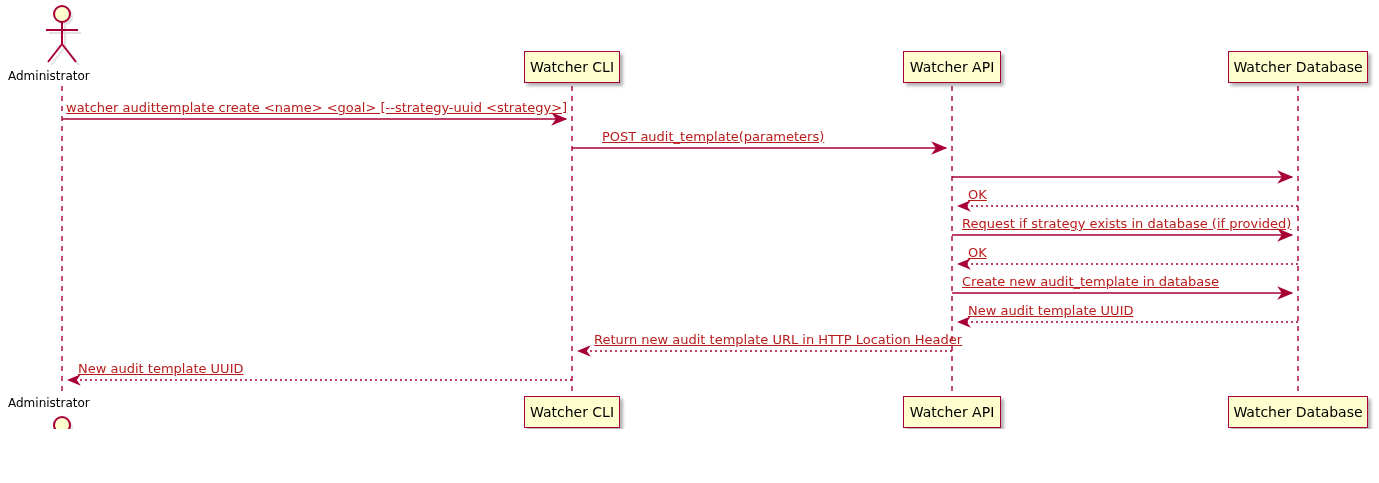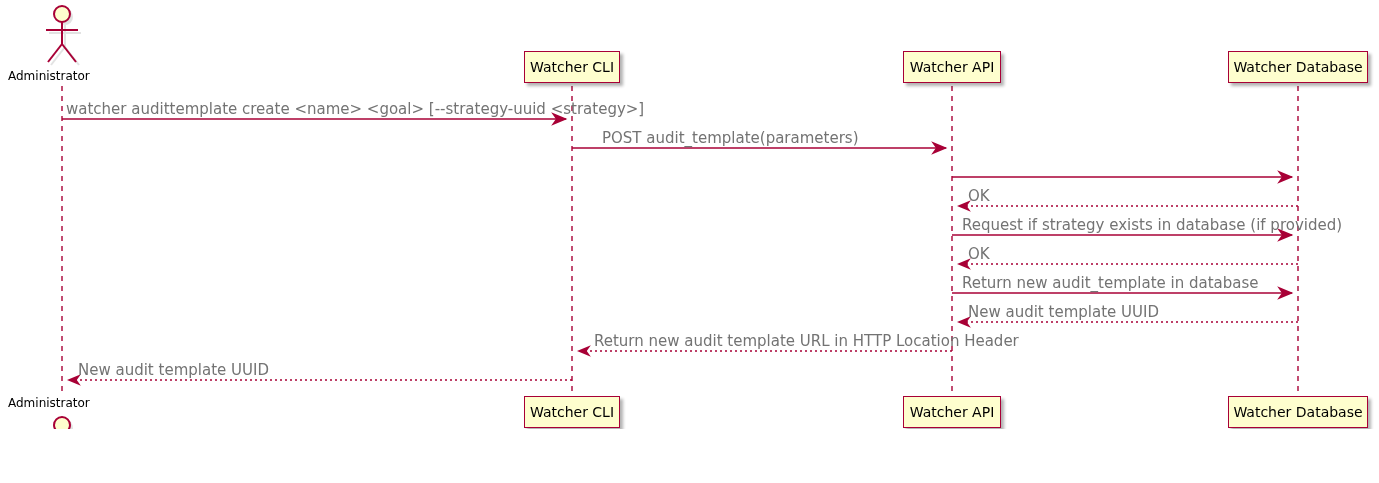--- a/index.html
+++ b/index.html
@@ -41,24 +41,25 @@
   .actor-label {
     position: absolute;
     font-size: 12px;
     color: #000000;
     white-space: nowrap;
     font-family: "DejaVu Sans", sans-serif;
     text-align: center;
   }
   .msg-label {
     position: absolute;
-    font-size: 15px;
-    color: #737373;
+    font-size: 13px;
+    color: #b91c1c;
     white-space: nowrap;
     font-family: "DejaVu Sans", sans-serif;
+    text-decoration: underline;
   }
 </style>
 </head>
 <body>
 
 <div id="diagram">
 
   <svg id="svg-layer" viewBox="0 0 1379 483" xmlns="http://www.w3.org/2000/svg">
     <defs>
       <marker id="arrowFull" viewBox="0 0 12 10" refX="11" refY="5" markerWidth="11" markerHeight="9" orient="auto-start-reverse">
@@ -141,18 +142,18 @@
   </div>
 
   <div class="actor-label" style="left:8px; top:69px;">Administrator</div>
   <div class="actor-label" style="left:8px; top:396px;">Administrator</div>
 
   <div class="msg-label" style="left:66px; top:100px;">watcher audittemplate create &lt;name&gt; &lt;goal&gt; [--strategy-uuid &lt;strategy&gt;]</div>
   <div class="msg-label" style="left:602px; top:129px;">POST audit_template(parameters)</div>
   <div class="msg-label" style="left:968px; top:187px;">OK</div>
   <div class="msg-label" style="left:962px; top:216px;">Request if strategy exists in database (if provided)</div>
   <div class="msg-label" style="left:968px; top:245px;">OK</div>
-  <div class="msg-label" style="left:962px; top:274px;">Return new audit_template in database</div>
+  <div class="msg-label" style="left:962px; top:274px;">Create new audit_template in database</div>
   <div class="msg-label" style="left:968px; top:303px;">New audit template UUID</div>
   <div class="msg-label" style="left:594px; top:332px;">Return new audit template URL in HTTP Location Header</div>
   <div class="msg-label" style="left:78px; top:361px;">New audit template UUID</div>
 
 </div>
 
 </body></html>

